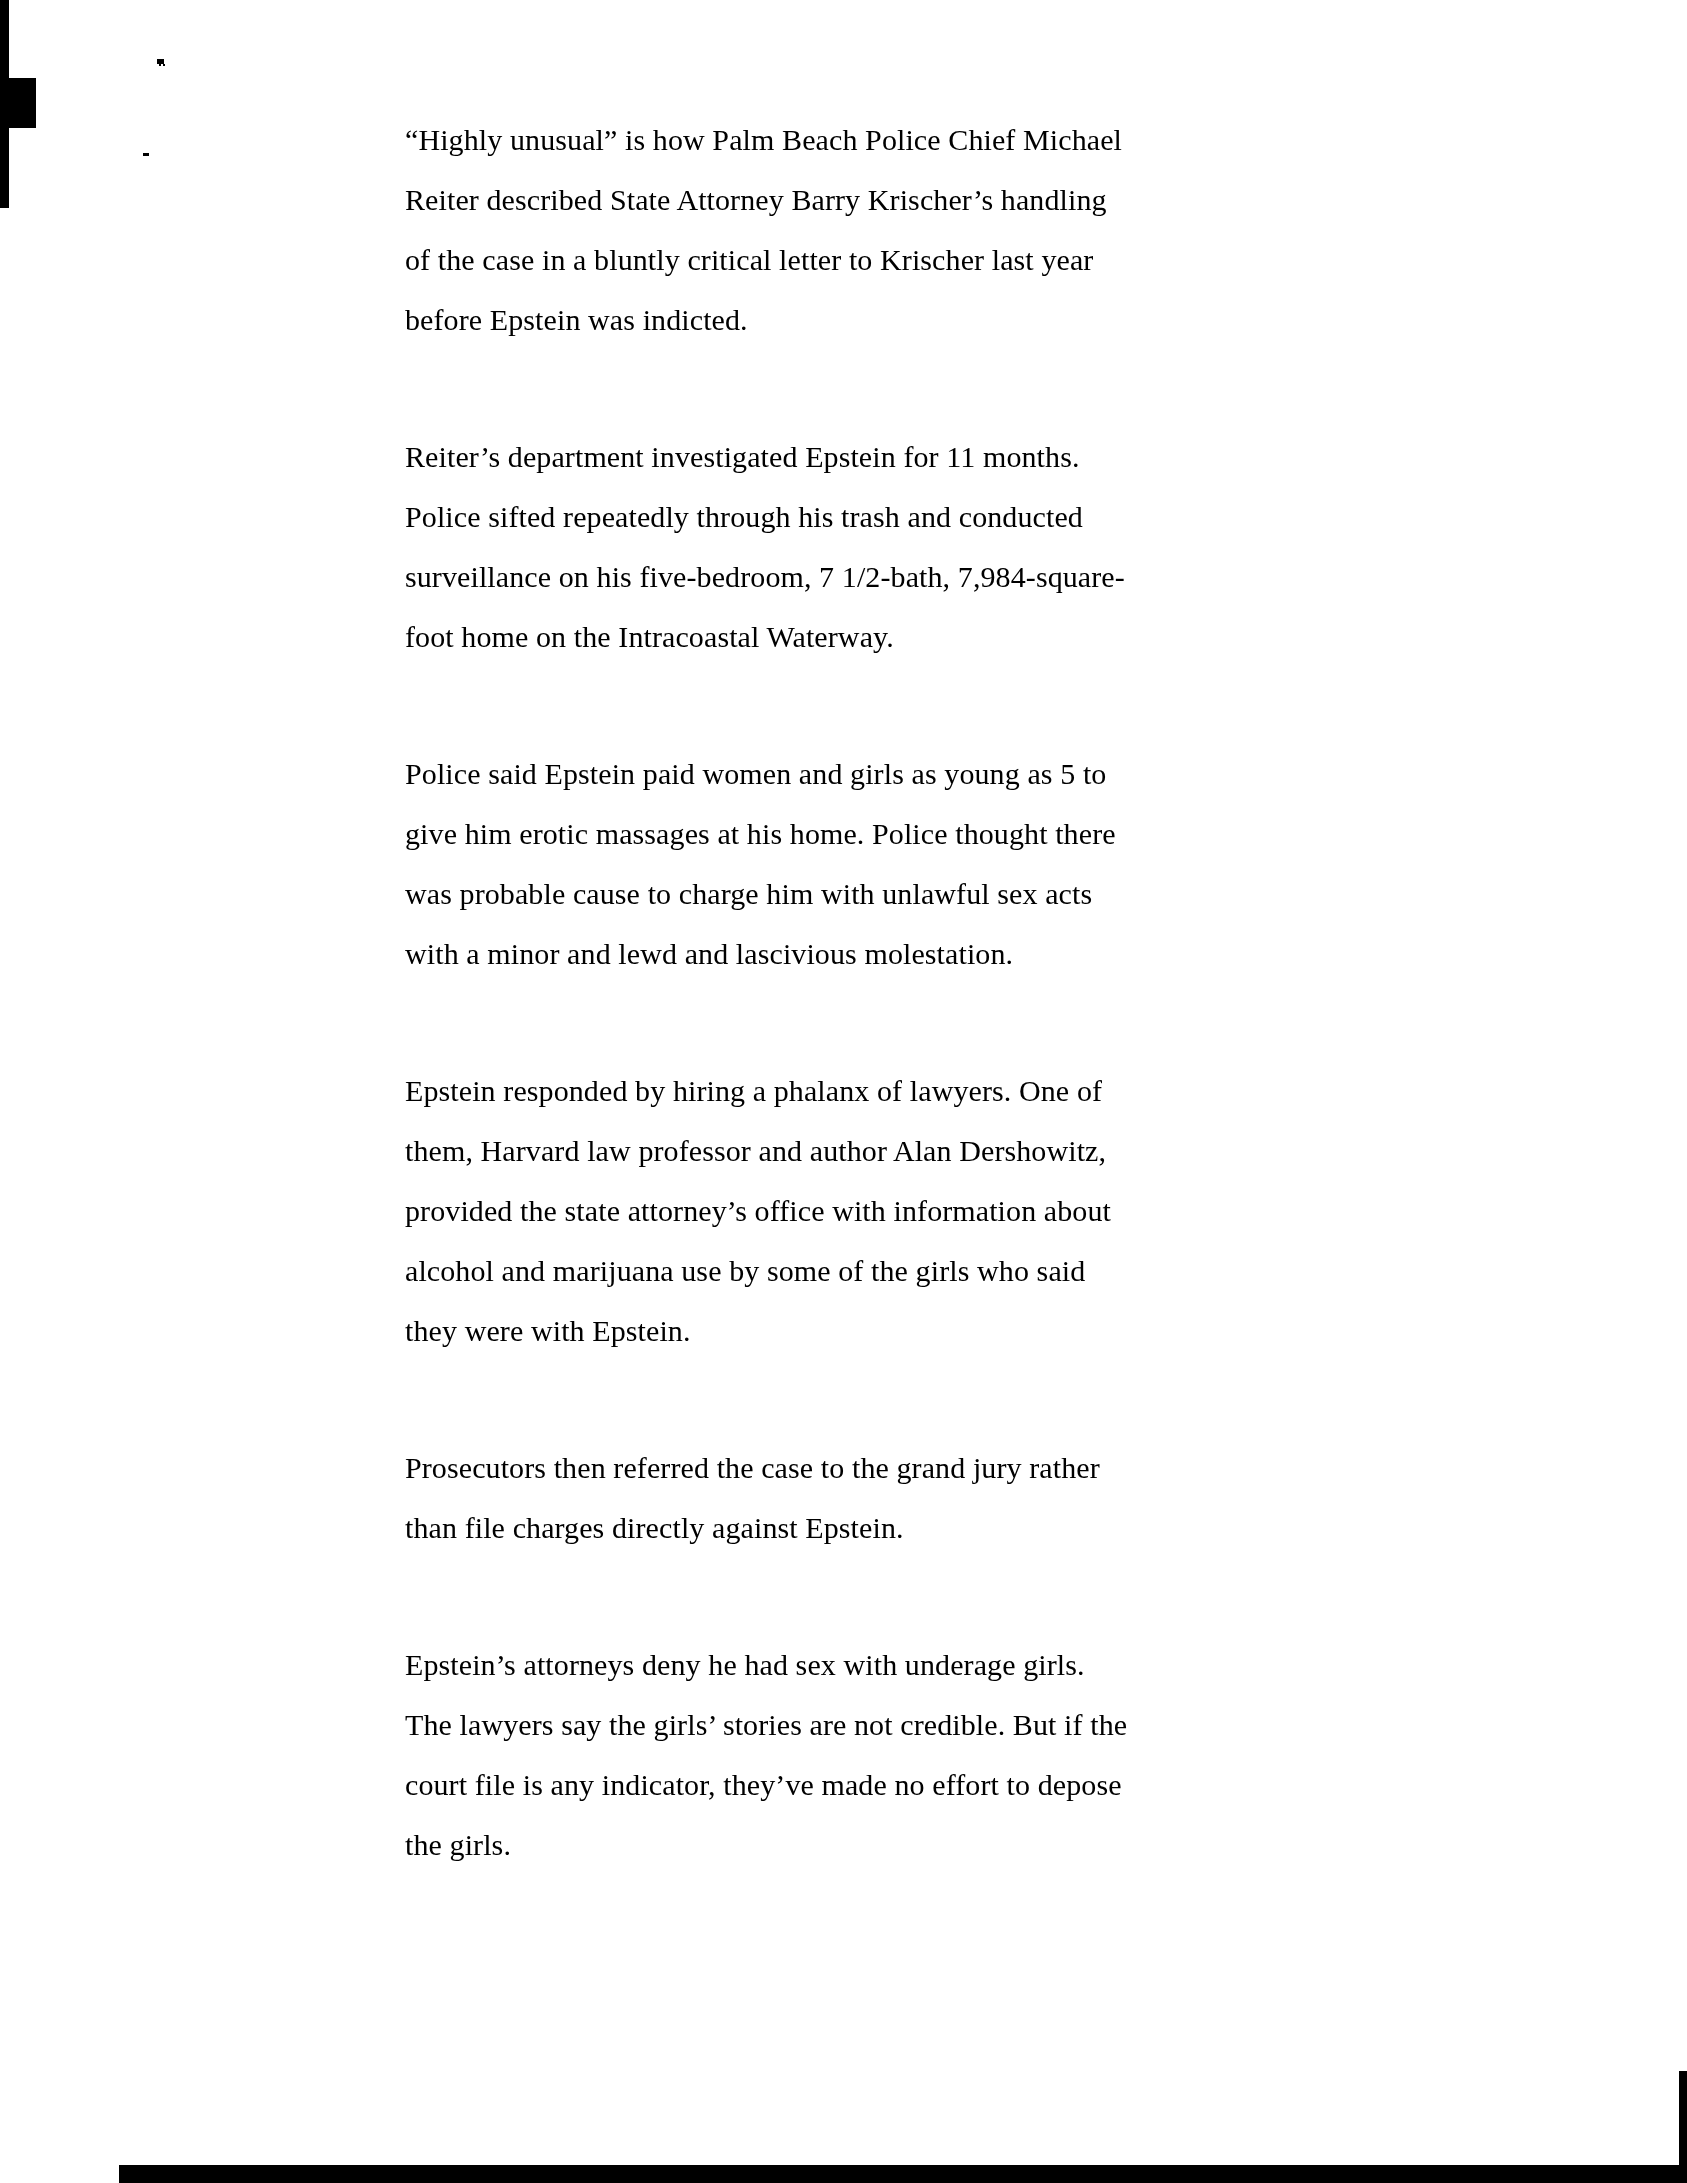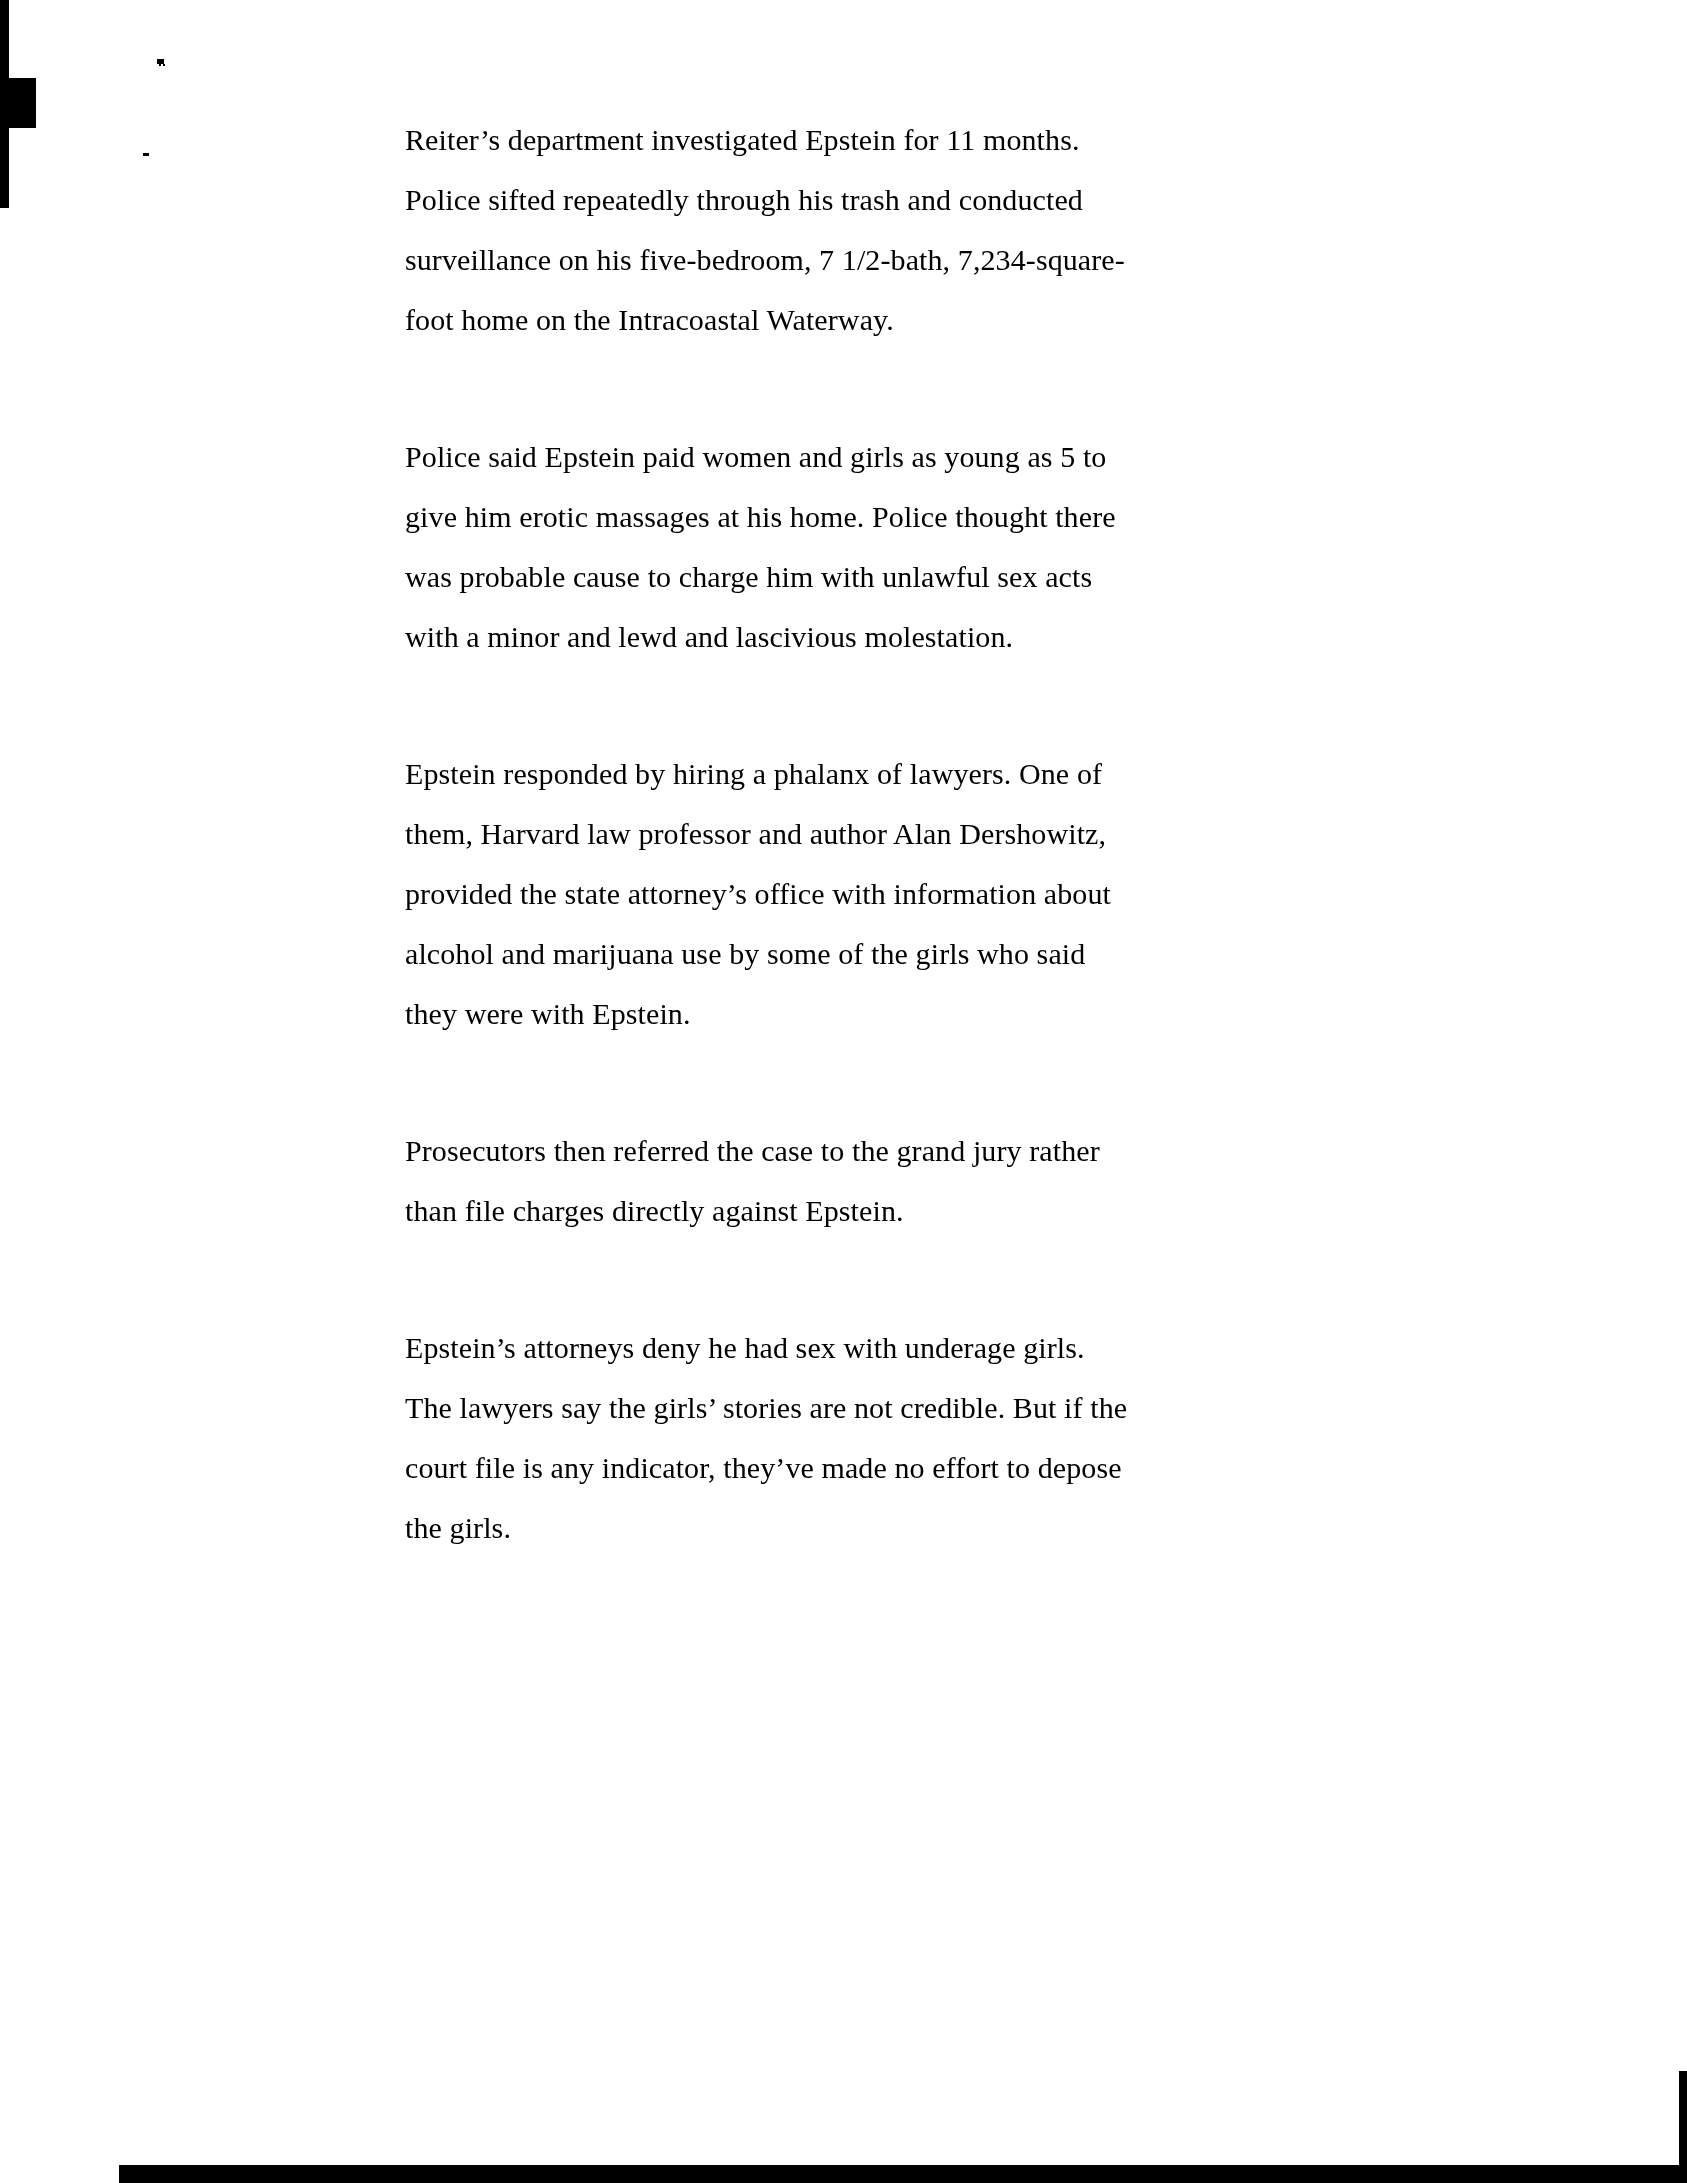--- a/index.html
+++ b/index.html
@@ -47,23 +47,27 @@
   <div class="mark ink-blob-foot-a"></div>
   <div class="mark ink-blob-foot-b"></div>
   <div class="mark ink-dash"></div>
 
   <div class="mark edge-left-bar"></div>
   <div class="mark edge-left-block"></div>
   <div class="mark edge-bottom-bar"></div>
   <div class="mark edge-right-bar"></div>
 
   <div class="text-column">
+    <p class="para">“Highly unusual” is how Palm Beach Police Chief Michael
+Reiter described State Attorney Barry Krischer’s handling
+of the case in a bluntly critical letter to Krischer last year
+before Epstein was indicted.</p>
     <p class="para">Reiter’s department investigated Epstein for 11 months.
 Police sifted repeatedly through his trash and conducted
-surveillance on his five-bedroom, 7 1/2-bath, 7,234-square-
+surveillance on his five-bedroom, 7 1/2-bath, 7,984-square-
 foot home on the Intracoastal Waterway.</p>
     <p class="para">Police said Epstein paid women and girls as young as 5 to
 give him erotic massages at his home. Police thought there
 was probable cause to charge him with unlawful sex acts
 with a minor and lewd and lascivious molestation.</p>
     <p class="para">Epstein responded by hiring a phalanx of lawyers. One of
 them, Harvard law professor and author Alan Dershowitz,
 provided the state attorney’s office with information about
 alcohol and marijuana use by some of the girls who said
 they were with Epstein.</p>

